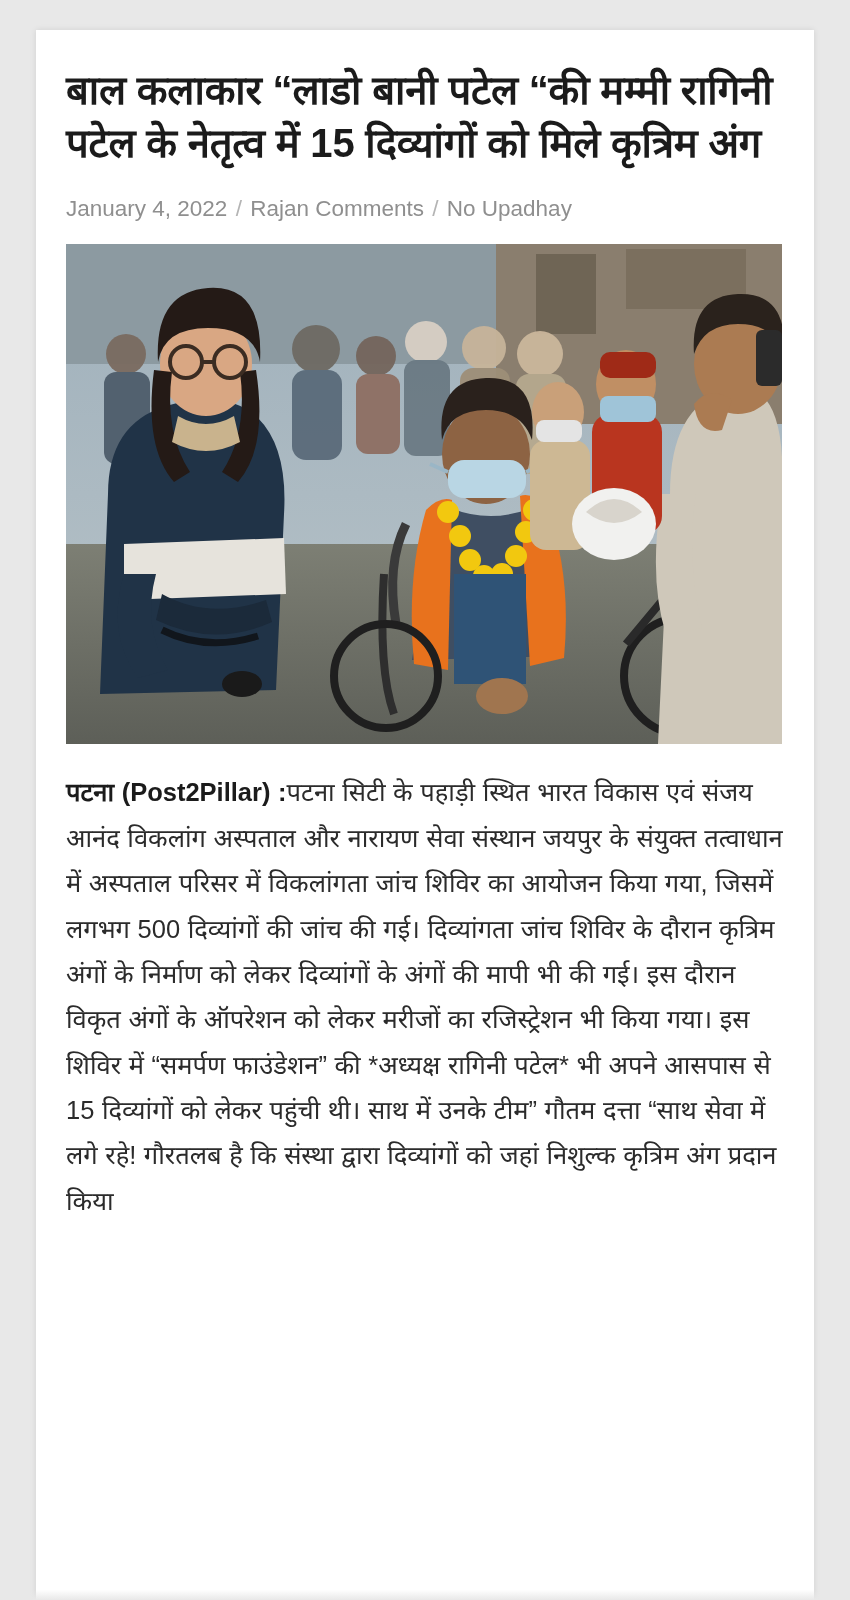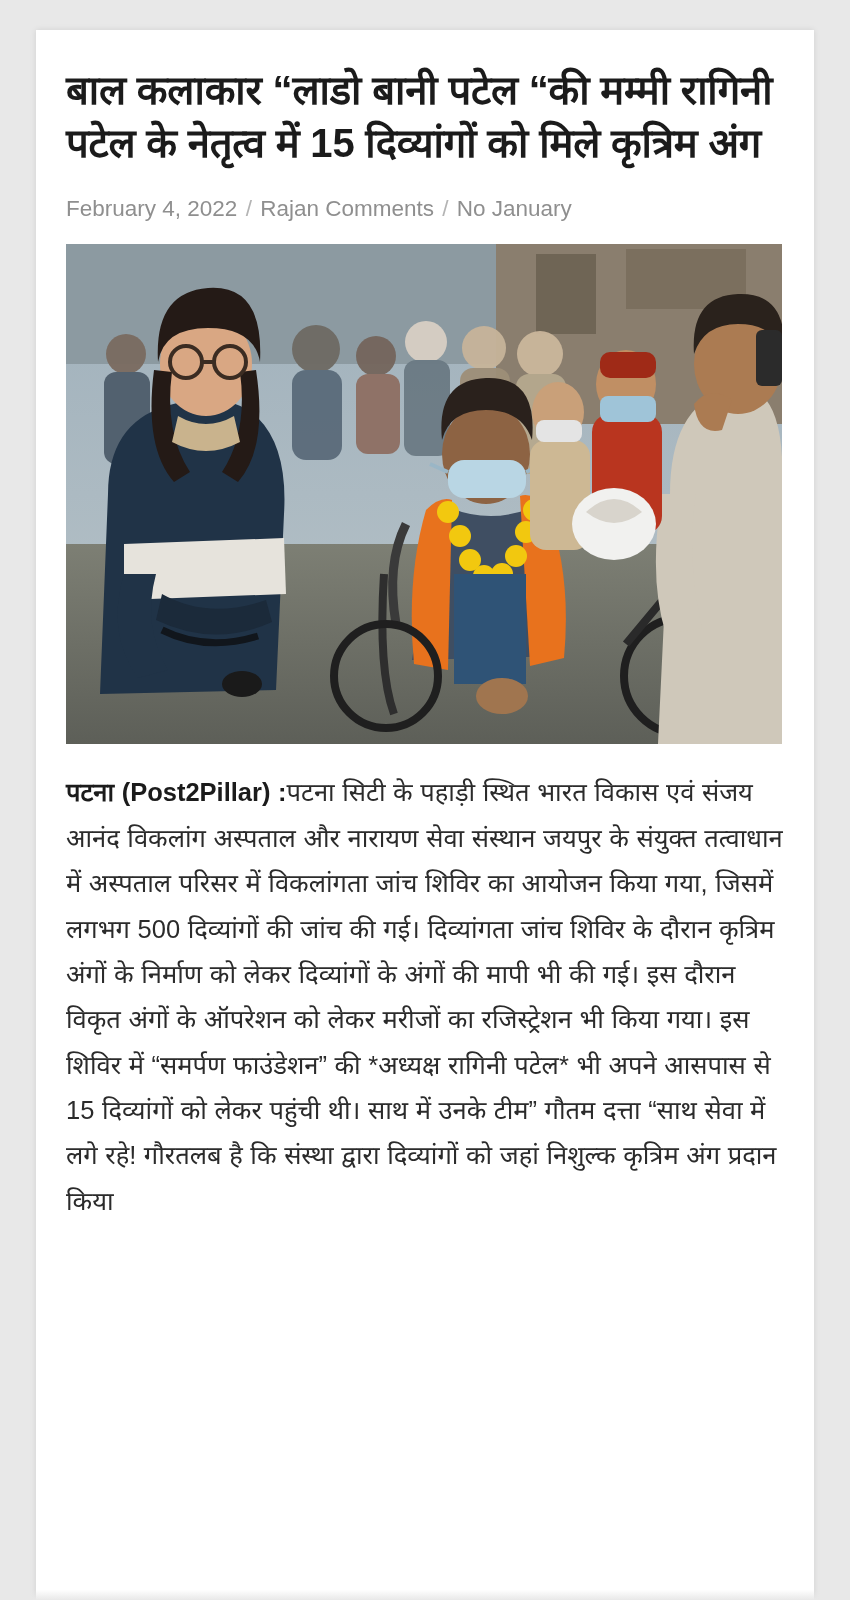--- a/index.html
+++ b/index.html
@@ -105,25 +105,25 @@
 <div class="page">
 
   <div class="edge-left"></div>
   <div class="edge-right"></div>
 
   <article class="article-card">
 
     <h1 class="post-title">बाल कलाकार “लाडो बानी पटेल “की मम्मी रागिनी पटेल के नेतृत्व में 15 दिव्यांगों को मिले कृत्रिम अंग</h1>
 
     <div class="post-meta">
-      <span>February 4, 2022</span>
+      <span>January 4, 2022</span>
       <span class="sep">/</span>
       <span class="author">Rajan Comments</span>
       <span class="sep">/</span>
-      <span>No January</span>
+      <span>No Upadhay</span>
     </div>
 
     <figure class="featured-image">
       <svg viewBox="0 0 716 500" preserveAspectRatio="xMidYMid slice">
         <defs>
           <linearGradient id="skyg" x1="0" y1="0" x2="0" y2="1">
             <stop offset="0%" stop-color="#9fb0bb"></stop>
             <stop offset="100%" stop-color="#b9c4c9"></stop>
           </linearGradient>
           <linearGradient id="groundg" x1="0" y1="0" x2="0" y2="1">

